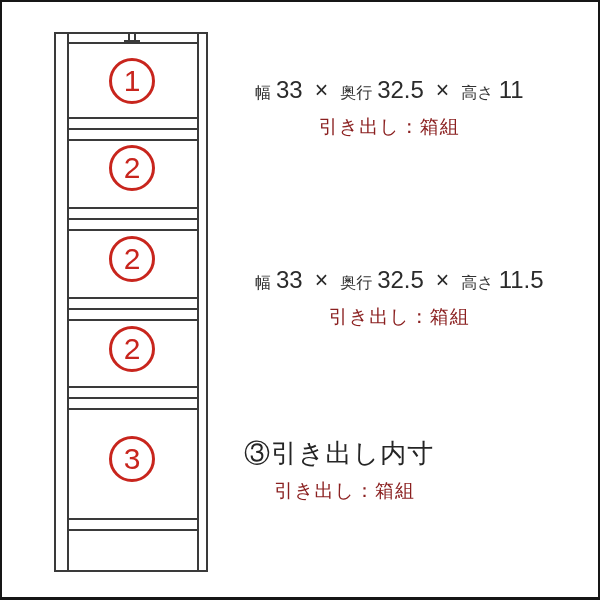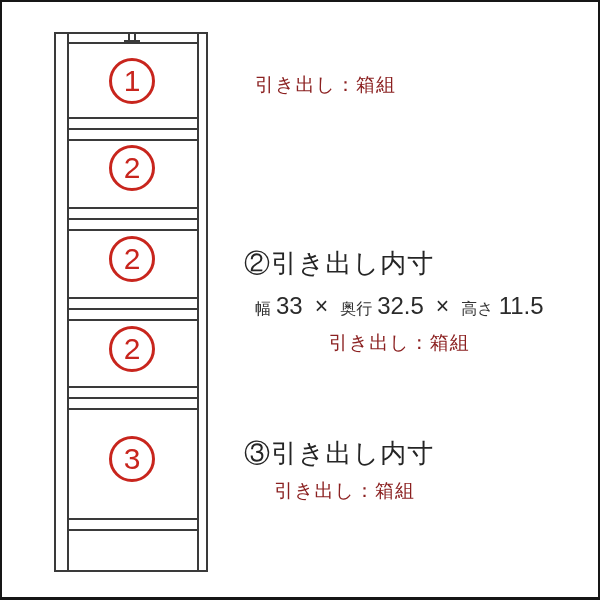--- a/index.html
+++ b/index.html
@@ -65,25 +65,27 @@
     <div class="ln h" style="top:527px"></div>
 
     <div class="badge" style="left:107px;top:56px">1</div>
     <div class="badge" style="left:107px;top:143px">2</div>
     <div class="badge" style="left:107px;top:234px">2</div>
     <div class="badge" style="left:107px;top:324px">2</div>
     <div class="badge" style="left:107px;top:434px">3</div>
   </div>
 
   <div class="spec" style="top:58px">
+    <div class="dims">
+      <span class="dim-label">幅</span><span class="dim-num">33</span><span class="dim-x">×</span><span class="dim-label">奥行</span><span class="dim-num">32.5</span><span class="dim-x">×</span><span class="dim-label">高さ</span><span class="dim-num">11</span>
+    </div>
     <div class="note">引き出し：箱組</div>
   </div>
 
   <div class="spec" style="top:248px">
-    <div class="head">②引き出し内寸</div>
     <div class="dims">
       <span class="dim-label">幅</span><span class="dim-num">33</span><span class="dim-x">×</span><span class="dim-label">奥行</span><span class="dim-num">32.5</span><span class="dim-x">×</span><span class="dim-label">高さ</span><span class="dim-num">11.5</span>
     </div>
     <div class="note">引き出し：箱組</div>
   </div>
 
   <div class="spec" style="top:438px">
     <div class="head">③引き出し内寸</div>
     <div class="note">引き出し：箱組</div>
   </div>

